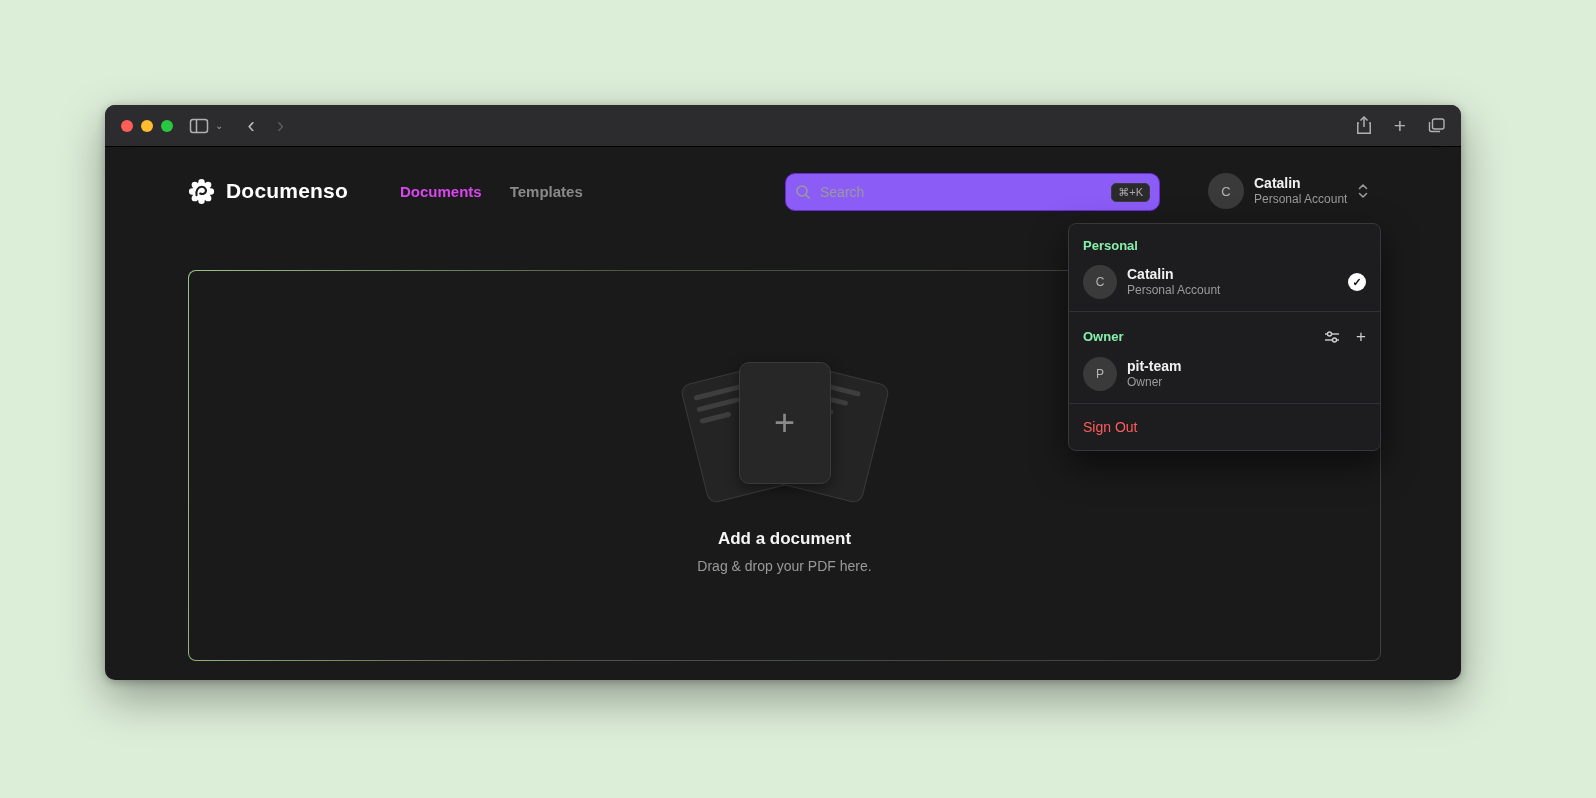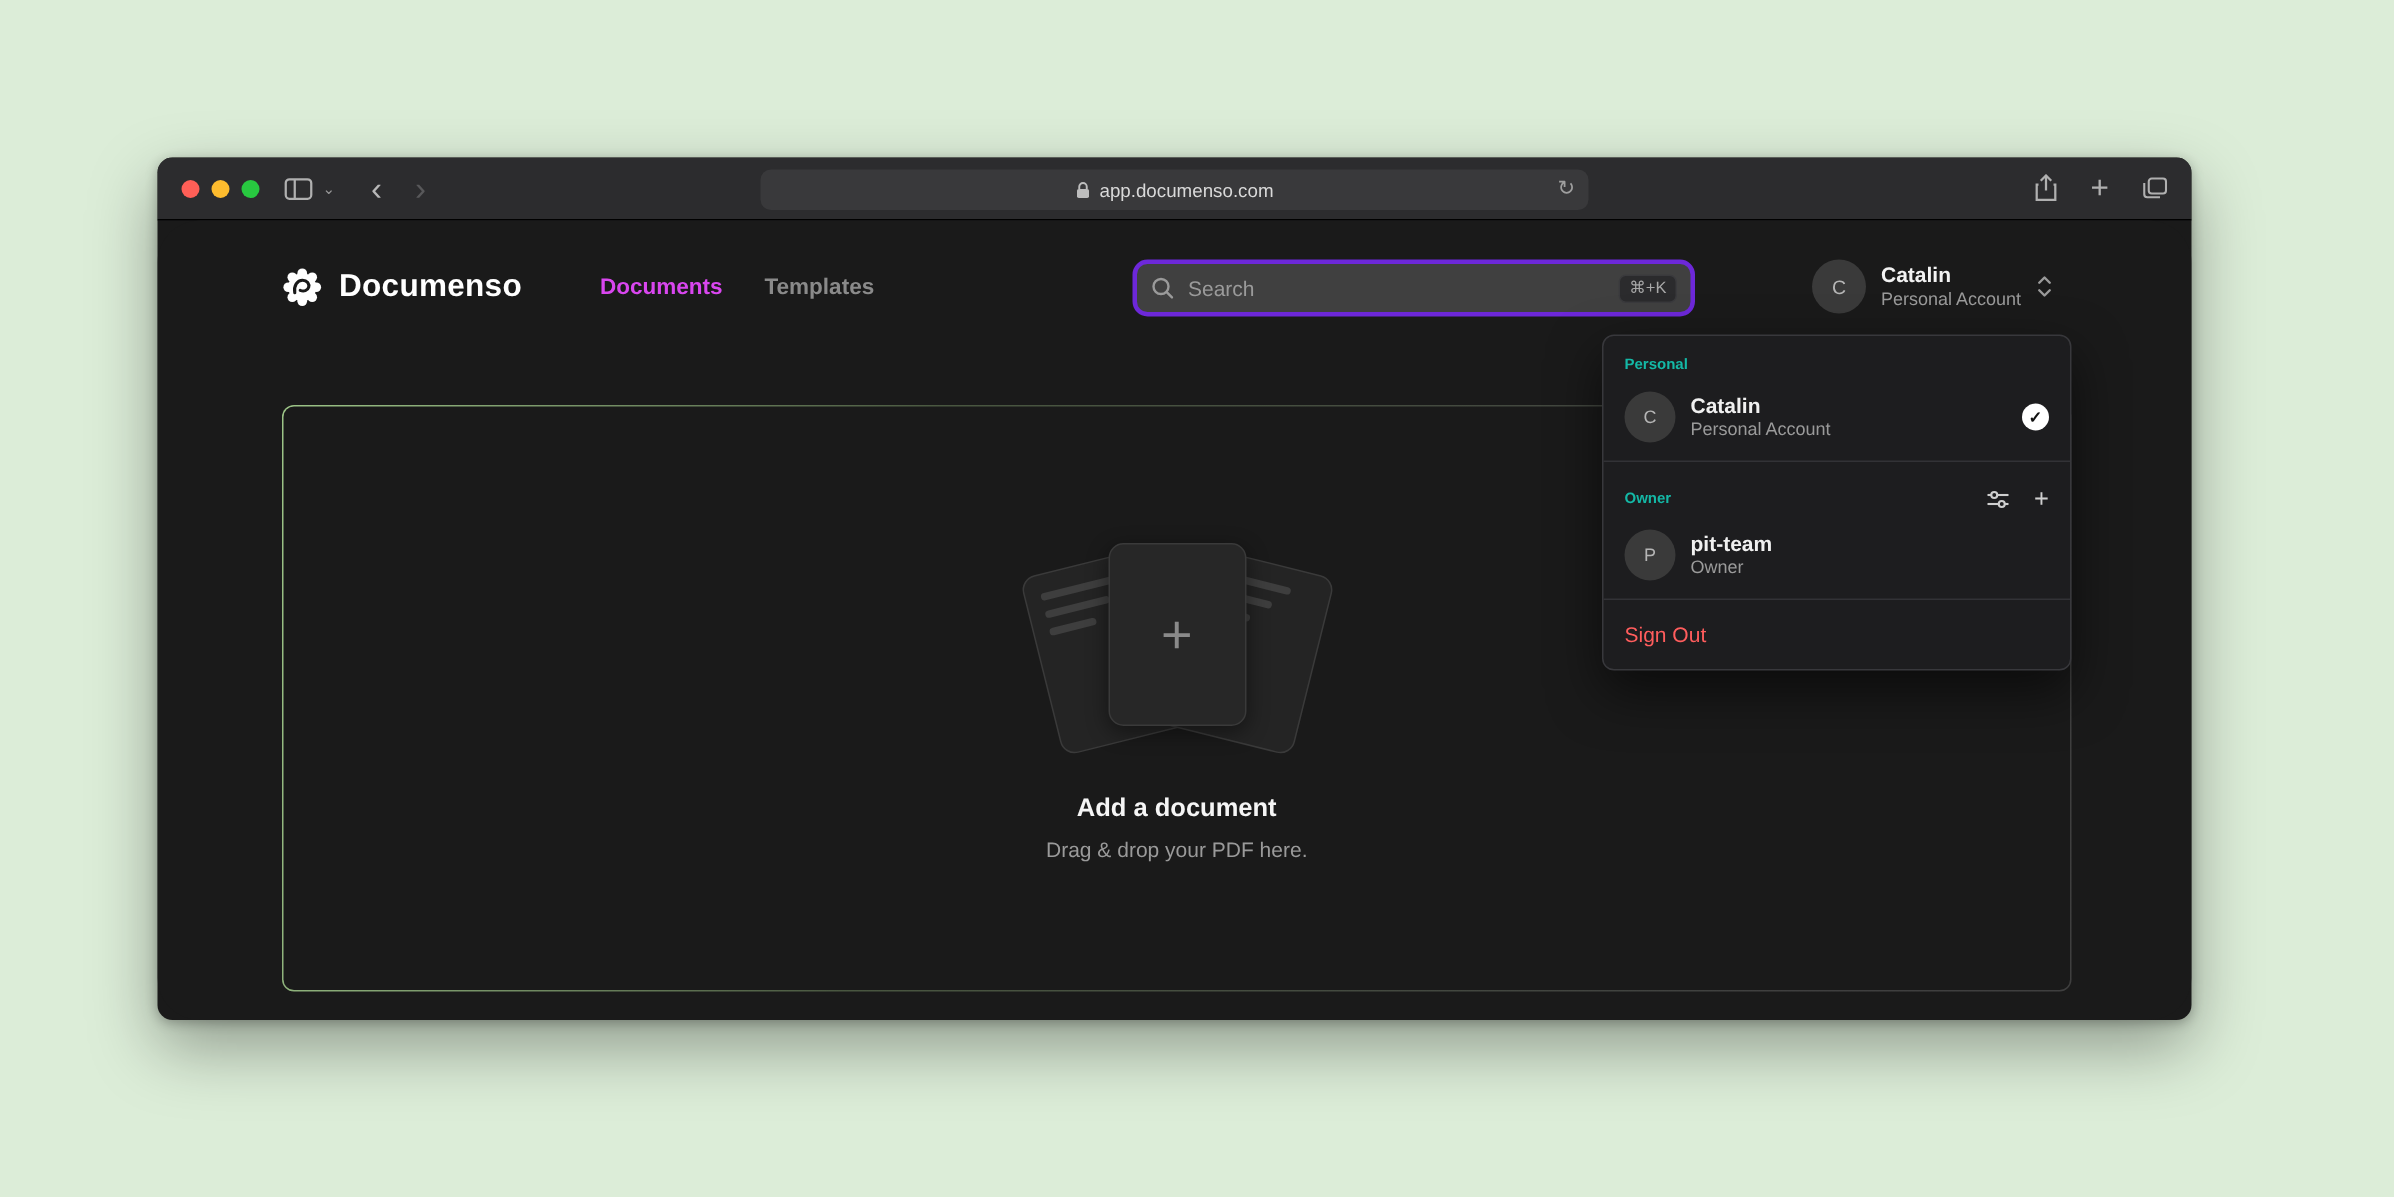--- a/index.html
+++ b/index.html
@@ -49,22 +49,22 @@
   .app { position:absolute; left:0; top:42px; right:0; bottom:0; background:#1a1a1a;border-radius:28px; }
 
   .brand { position:absolute; left:83px; top:24px; height:40px; display:flex; align-items:center; gap:11px; }
   .brand-name { color:#fff; font-size:21px; font-weight:700; letter-spacing:.2px; }
 
   .nav { position:absolute; left:295px; top:24px; height:40px; display:flex; align-items:center; gap:28px; }
   .nav-item { font-size:15px; font-weight:600; color:#8a8a8a; cursor:pointer; }
   .nav-item.active { color:#d946ef; }
 
   .search {
-    position:absolute; left:650px; top:26px; width:375px; height:38px;
-    background:#404040; border:3px solid #6d28d9; border-radius:10px;
+    position:absolute; left:680px; top:26px; width:375px; height:38px;
+    background:#8b5cf6; border:1px solid #6d28d9; border-radius:10px;
     display:flex; align-items:center; gap:9px; padding:0 9px;
   }
   .search input {
     flex:1; background:transparent; border:none; outline:none;
     color:#e5e5e5; font-size:14px; font-family:"Liberation Sans", sans-serif;
   }
   .search input::placeholder { color:#9a9a9a; }
   .kbd {
     background:#2b2b2d; border:1px solid #3a3a3d; color:#a8a8a8;
     font-size:11px; border-radius:5px; padding:3px 6px; line-height:1;
@@ -103,21 +103,21 @@
   .plus-glyph { font-size:36px; font-weight:300; color:#8a8a8a; line-height:1; }
   .dz-title { color:#f5f5f5; font-size:17px; font-weight:700; margin-bottom:9px; }
   .dz-sub { color:#9a9a9a; font-size:14px; }
 
   
   .menu {
     position:absolute; left:963px; top:76px; width:313px; z-index:10;
     background:#1d1d1f; border:1px solid #38383c; border-radius:8px;
     box-shadow:0 14px 34px rgba(0,0,0,.55); padding:4px 0 6px;
   }
-  .menu-heading { padding:10px 14px 6px; color:#14b8a6; font-size:10px; font-weight:700; }
+  .menu-heading { padding:10px 14px 6px; color:#86efac; font-size:13px; font-weight:700; }
   .menu-row { display:flex; align-items:center; gap:10px; padding:6px 14px; cursor:pointer; }
   .menu-row .avatar { width:34px; height:34px; font-size:12px; }
   .row-name { color:#f0f0f0; font-size:14px; font-weight:600; line-height:1.25; }
   .row-sub { color:#9a9a9a; font-size:12px; line-height:1.25; }
   .check {
     margin-left:auto; width:18px; height:18px; border-radius:50%;
     background:#fff; color:#111; font-size:11px; font-weight:700;
     display:flex; align-items:center; justify-content:center;
   }
   .divider { height:1px; background:#323236; margin:6px 0; }
@@ -148,30 +148,20 @@
           </svg>
       </span>
       <span class="tb-icon tiny-chev">⌄</span>
     </div>
 
     <div class="navarrows">
       <span class="arrow">‹</span>
       <span class="arrow disabled">›</span>
     </div>
 
-    <div class="urlbar">
-      <span class="tb-icon">
-        <svg width="10" height="12" viewBox="0 0 10 12">
-            <path d="M2.5 5V3.5a2.5 2.5 0 0 1 5 0V5" fill="none" stroke="#bdbdbd" stroke-width="1.3"></path>
-            <rect x="1" y="5" width="8" height="6" rx="1.2" fill="#bdbdbd"></rect>
-          </svg>
-      </span>
-      <span>app.documenso.com</span>
-      <span class="reload">↻</span>
-    </div>
 
     <div class="tb-right">
       <span class="tb-icon">
         <svg width="16" height="19" viewBox="0 0 16 19">
             <path d="M8 1v10" stroke="#b0b0b0" stroke-width="1.5" fill="none"></path>
             <path d="M4.5 4.5 8 1l3.5 3.5" stroke="#b0b0b0" stroke-width="1.5" fill="none"></path>
             <path d="M3 7H1.8v10.2h12.4V7H13" stroke="#b0b0b0" stroke-width="1.5" fill="none"></path>
           </svg>
       </span>
       <span class="tb-icon" style="font-size:21px; font-weight:300;">+</span>

